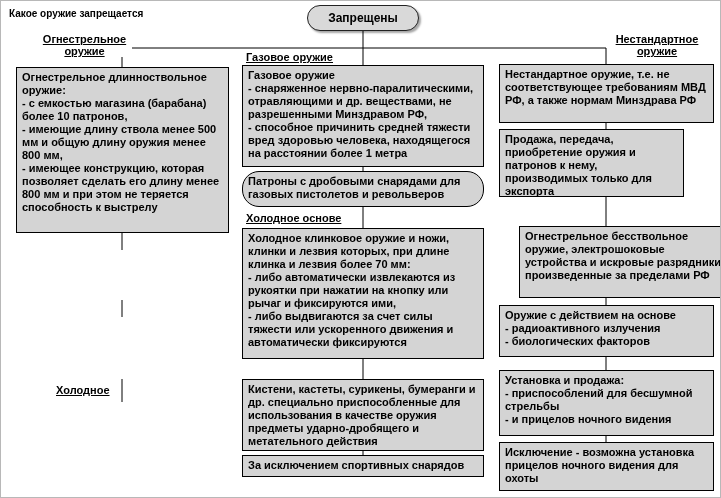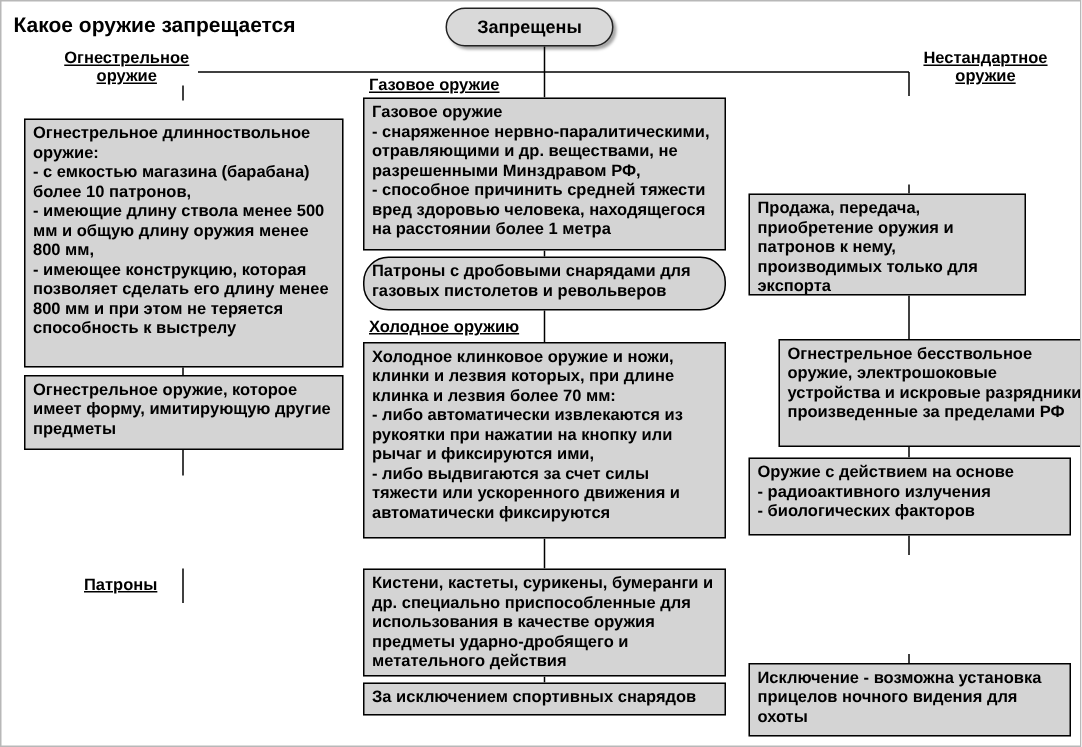--- a/index.html
+++ b/index.html
@@ -10,24 +10,24 @@
   .canvas {
     position:relative;
     width:721px; height:498px;
     background:#ffffff;
     border:1px solid #b8b8b8;
     overflow:hidden;
   }
   svg.wires { position:absolute; left:0; top:0; width:721px; height:498px; }
   .title {
     position:absolute; left:8px; top:7px;
-    font-size:14px; font-weight:bold; color:#000;
+    font-size:10px; font-weight:bold; color:#000;
   }
   .oval {
-    position:absolute; left:296px; top:4px; width:112px; height:26px;
+    position:absolute; left:306px; top:4px; width:112px; height:26px;
     background:#d9d9d9;
     border:1px solid #222;
     border-radius:14px;
     display:flex; align-items:center; justify-content:center;
     font-size:12px; font-weight:bold; color:#000;
     box-shadow:2px 2px 2px rgba(0,0,0,0.35);
   }
   .box {
     position:absolute;
     background:#d4d4d4;
@@ -77,57 +77,60 @@
     <line x1="605" y1="435" x2="605" y2="441" stroke="#000" stroke-width="1"></line>
   </svg>
 
   <div class="title">Какое оружие запрещается</div>
 
   <div class="oval">Запрещены</div>
 
   <div class="freelabel center" style="left:36px; top:32px; width:95px;">Огнестрельное
 оружие</div>
 
-  <div class="box" style="left:15px; top:66px; width:213px; height:166px;margin-top:12px;">Огнестрельное длинноствольное оружие:
+  <div class="box" style="left:15px; top:66px; width:213px; height:166px;">Огнестрельное длинноствольное оружие:
 - с емкостью магазина (барабана) более 10 патронов,
 - имеющие длину ствола менее 500 мм и общую длину оружия менее 800 мм,
 - имеющее конструкцию, которая позволяет сделать его длину менее 800 мм и при этом не теряется способность к выстрелу</div>
 
-  <div class="box" style="left:15px; top:249px; width:213px; height:50px;">Огнестрельное оружие, которое имеет форму, имитирующую другие предметы</div>
 
 
-  <div class="freelabel" style="left:55px; top:383px;">Патроны</div>
+  <div class="freelabel" style="left:55px; top:383px;">Холодное</div>
 
 
   <div class="freelabel" style="left:245px; top:50px;">Газовое оружие</div>
 
   <div class="box" style="left:241px; top:64px; width:242px; height:102px;">Газовое оружие
 - снаряженное нервно-паралитическими, отравляющими и др. веществами, не разрешенными Минздравом РФ,
 - способное причинить средней тяжести вред здоровью человека, находящегося на расстоянии более 1 метра</div>
 
   <div class="box" style="left:241px; top:170px; width:242px; height:36px;border-radius:17px;">Патроны с дробовыми снарядами для газовых пистолетов и револьверов</div>
 
-  <div class="freelabel" style="left:245px; top:211px;">Холодное оружию</div>
+  <div class="freelabel" style="left:245px; top:211px;">Холодное основе</div>
 
   <div class="box" style="left:241px; top:227px; width:242px; height:131px;">Холодное клинковое оружие и ножи, клинки и лезвия которых, при длине клинка и лезвия более 70 мм:
 - либо автоматически извлекаются из рукоятки при нажатии на кнопку или рычаг и фиксируются ими,
 - либо выдвигаются за счет силы тяжести или ускоренного движения и автоматически фиксируются</div>
 
   <div class="box" style="left:241px; top:378px; width:242px; height:72px;">Кистени, кастеты, сурикены, бумеранги и др. специально приспособленные для использования в качестве оружия предметы ударно-дробящего и метательного действия</div>
 
   <div class="box" style="left:241px; top:454px; width:242px; height:22px;">За исключением спортивных снарядов</div>
 
   <div class="freelabel center" style="left:606px; top:32px; width:100px;">Нестандартное
 оружие</div>
 
+  <div class="box" style="left:498px; top:63px; width:215px; height:59px;">Нестандартное оружие, т.е. не соответствующее требованиям МВД РФ, а также нормам Минздрава РФ</div>
 
   <div class="box" style="left:498px; top:128px; width:185px; height:68px;">Продажа, передача, приобретение оружия и патронов к нему, производимых только для экспорта</div>
 
   <div class="box" style="left:518px; top:225px; width:215px; height:72px;">Огнестрельное бесствольное оружие, электрошоковые устройства и искровые разрядники, произведенные за пределами  РФ</div>
 
   <div class="box" style="left:498px; top:304px; width:215px; height:52px;">Оружие с действием на основе
 - радиоактивного излучения
 - биологических факторов</div>
 
+  <div class="box" style="left:498px; top:369px; width:215px; height:66px;">Установка  и  продажа:
+- приспособлений для бесшумной стрельбы
+- и прицелов ночного видения</div>
 
   <div class="box" style="left:498px; top:441px; width:215px; height:49px;">Исключение - возможна установка прицелов ночного видения для охоты</div>
 
 </div>
 
 </body></html>

